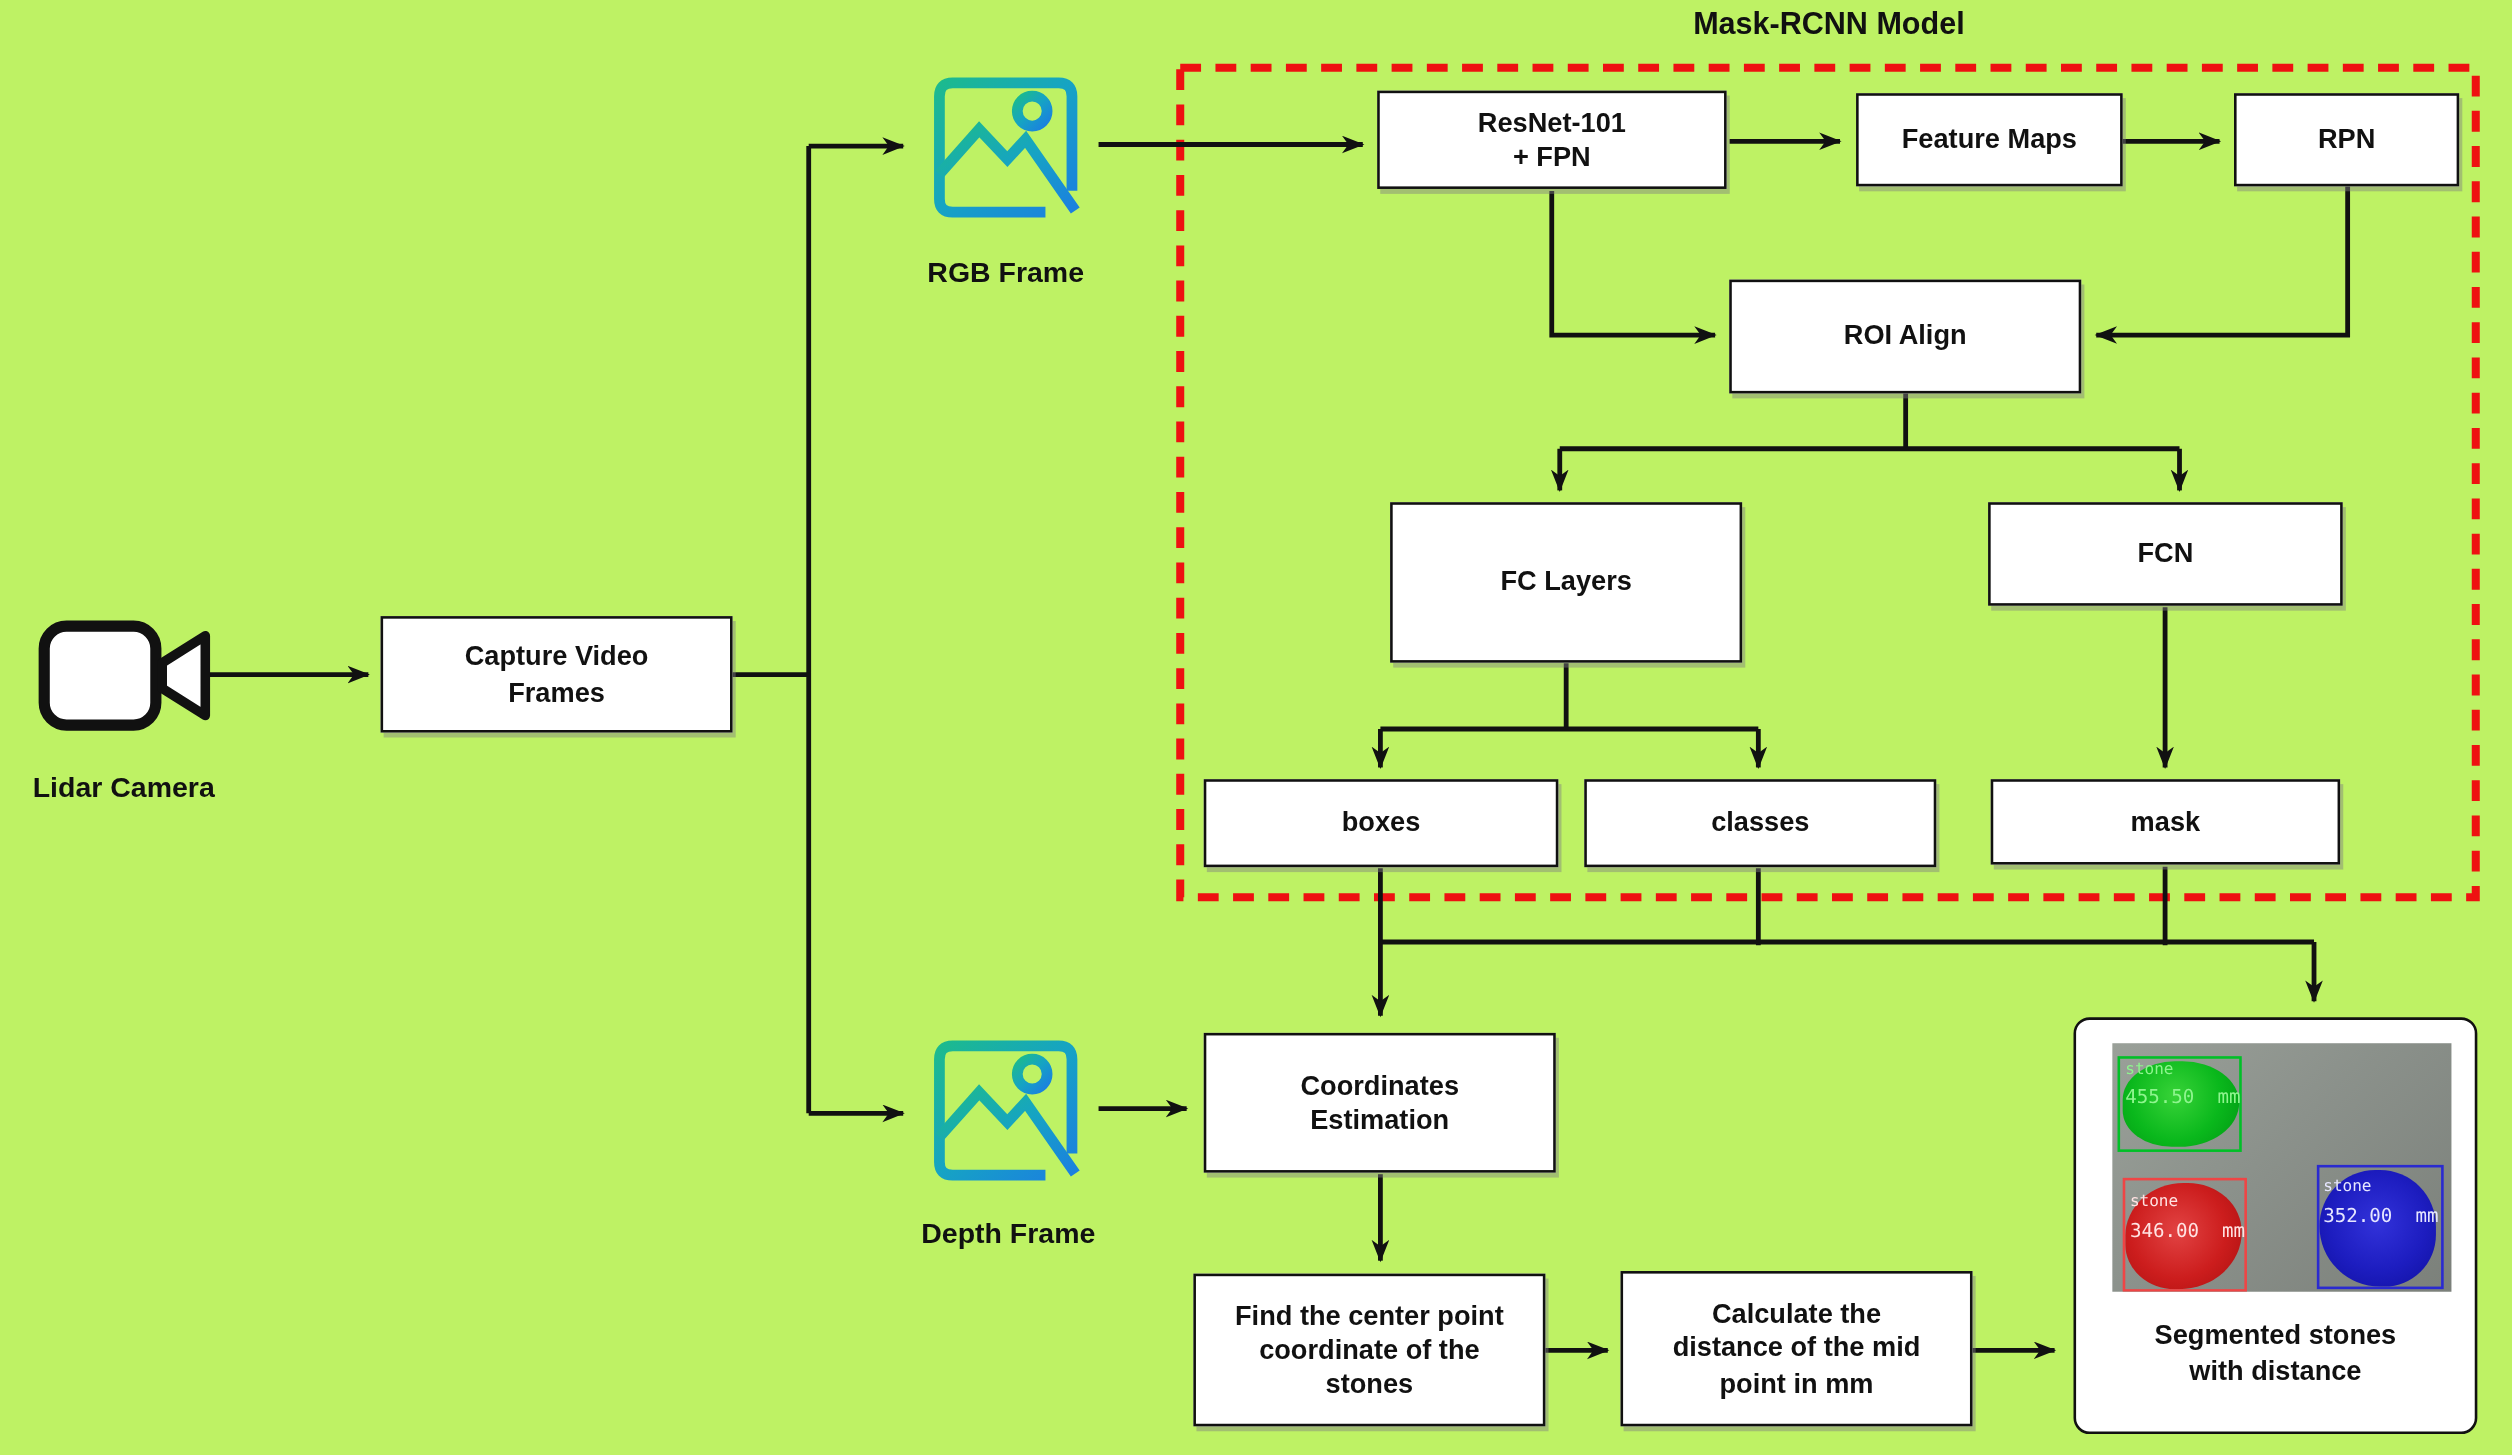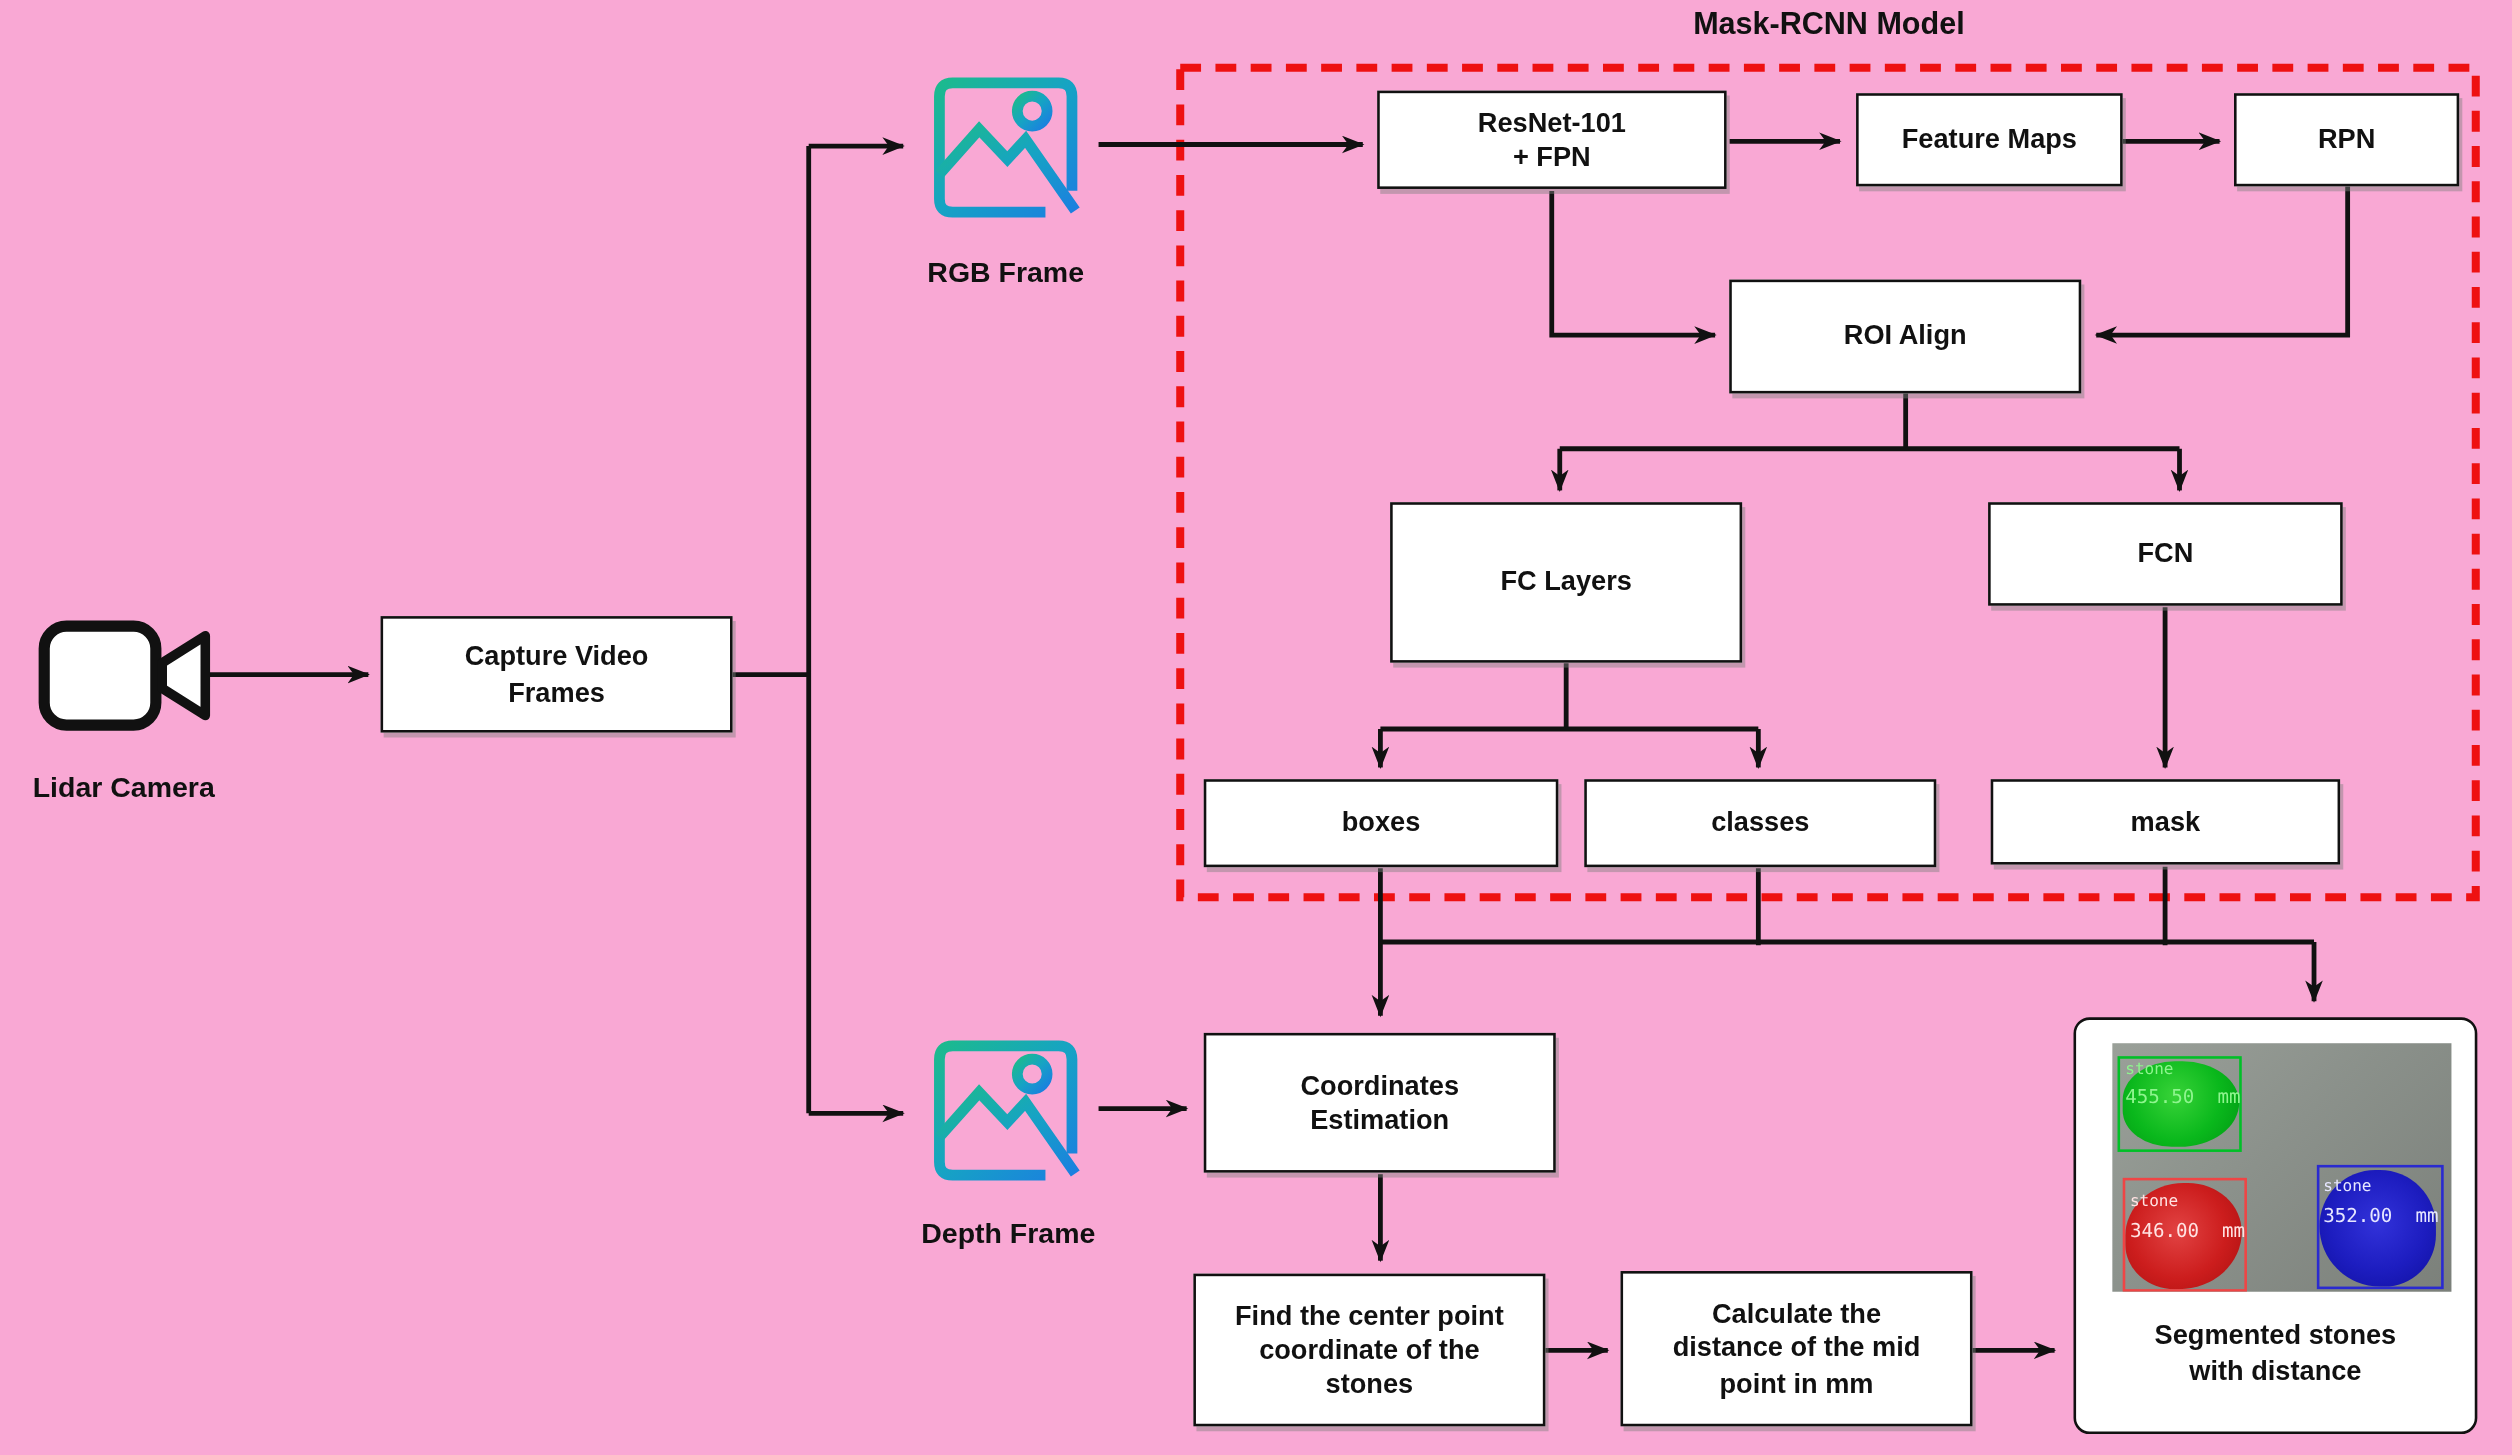--- a/index.html
+++ b/index.html
@@ -1,16 +1,16 @@
 <!DOCTYPE html>
 <html style="font-size:10px"><head>
 <meta charset="utf-8">
 <style>
   html,body{margin:0;padding:0;background:#ffffff;}
-  .viewport{position:relative;width:2512px;height:1456px;overflow:hidden;background:#f9a8d4;}
+  .viewport{position:relative;width:2512px;height:1456px;overflow:hidden;background:#bef264;}
   .stage{
     position:absolute;left:0;top:0;width:970px;height:562px;
     transform:scale(2.58865);transform-origin:0 0;
     font-family:"Liberation Sans",sans-serif;color:#111;
   }
   .wires{position:absolute;left:0;top:0;width:970px;height:562px;}
   .node{
     position:absolute;box-sizing:border-box;background:#fff;border:1.9px solid #111;
     display:flex;align-items:center;justify-content:center;text-align:center;
     box-shadow:1.2px 1.9px 0 rgba(128,128,128,.45);

